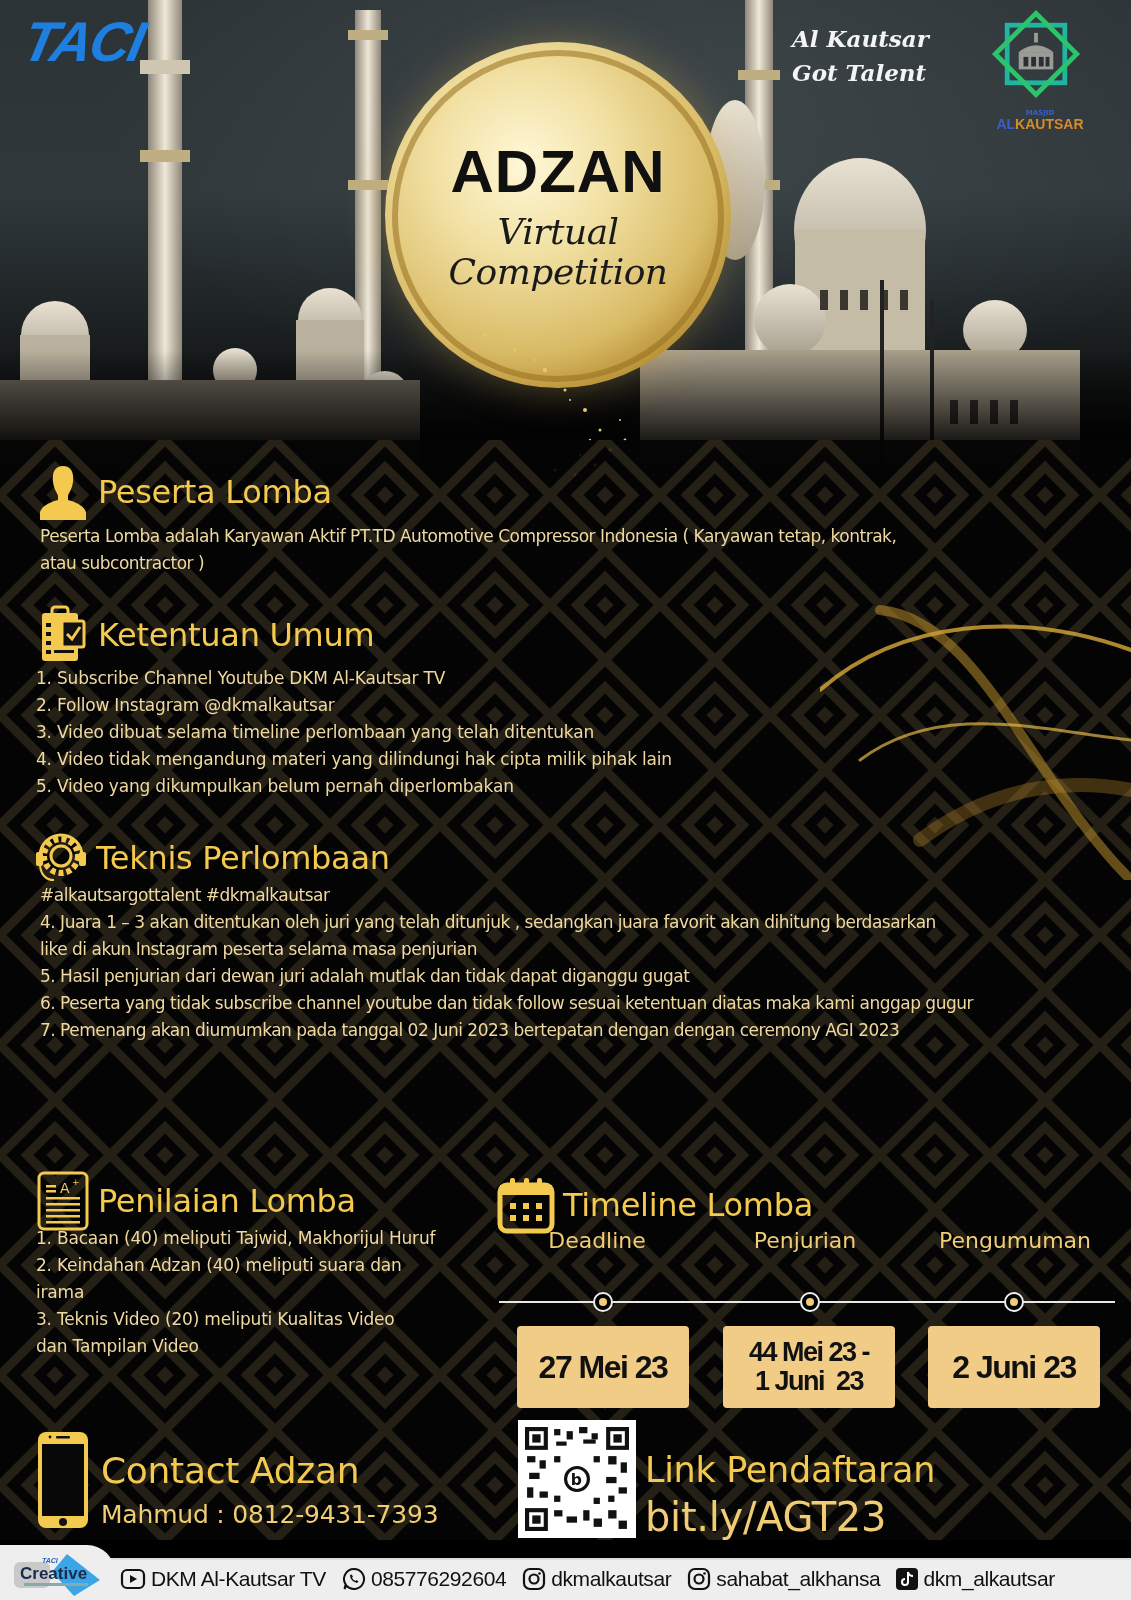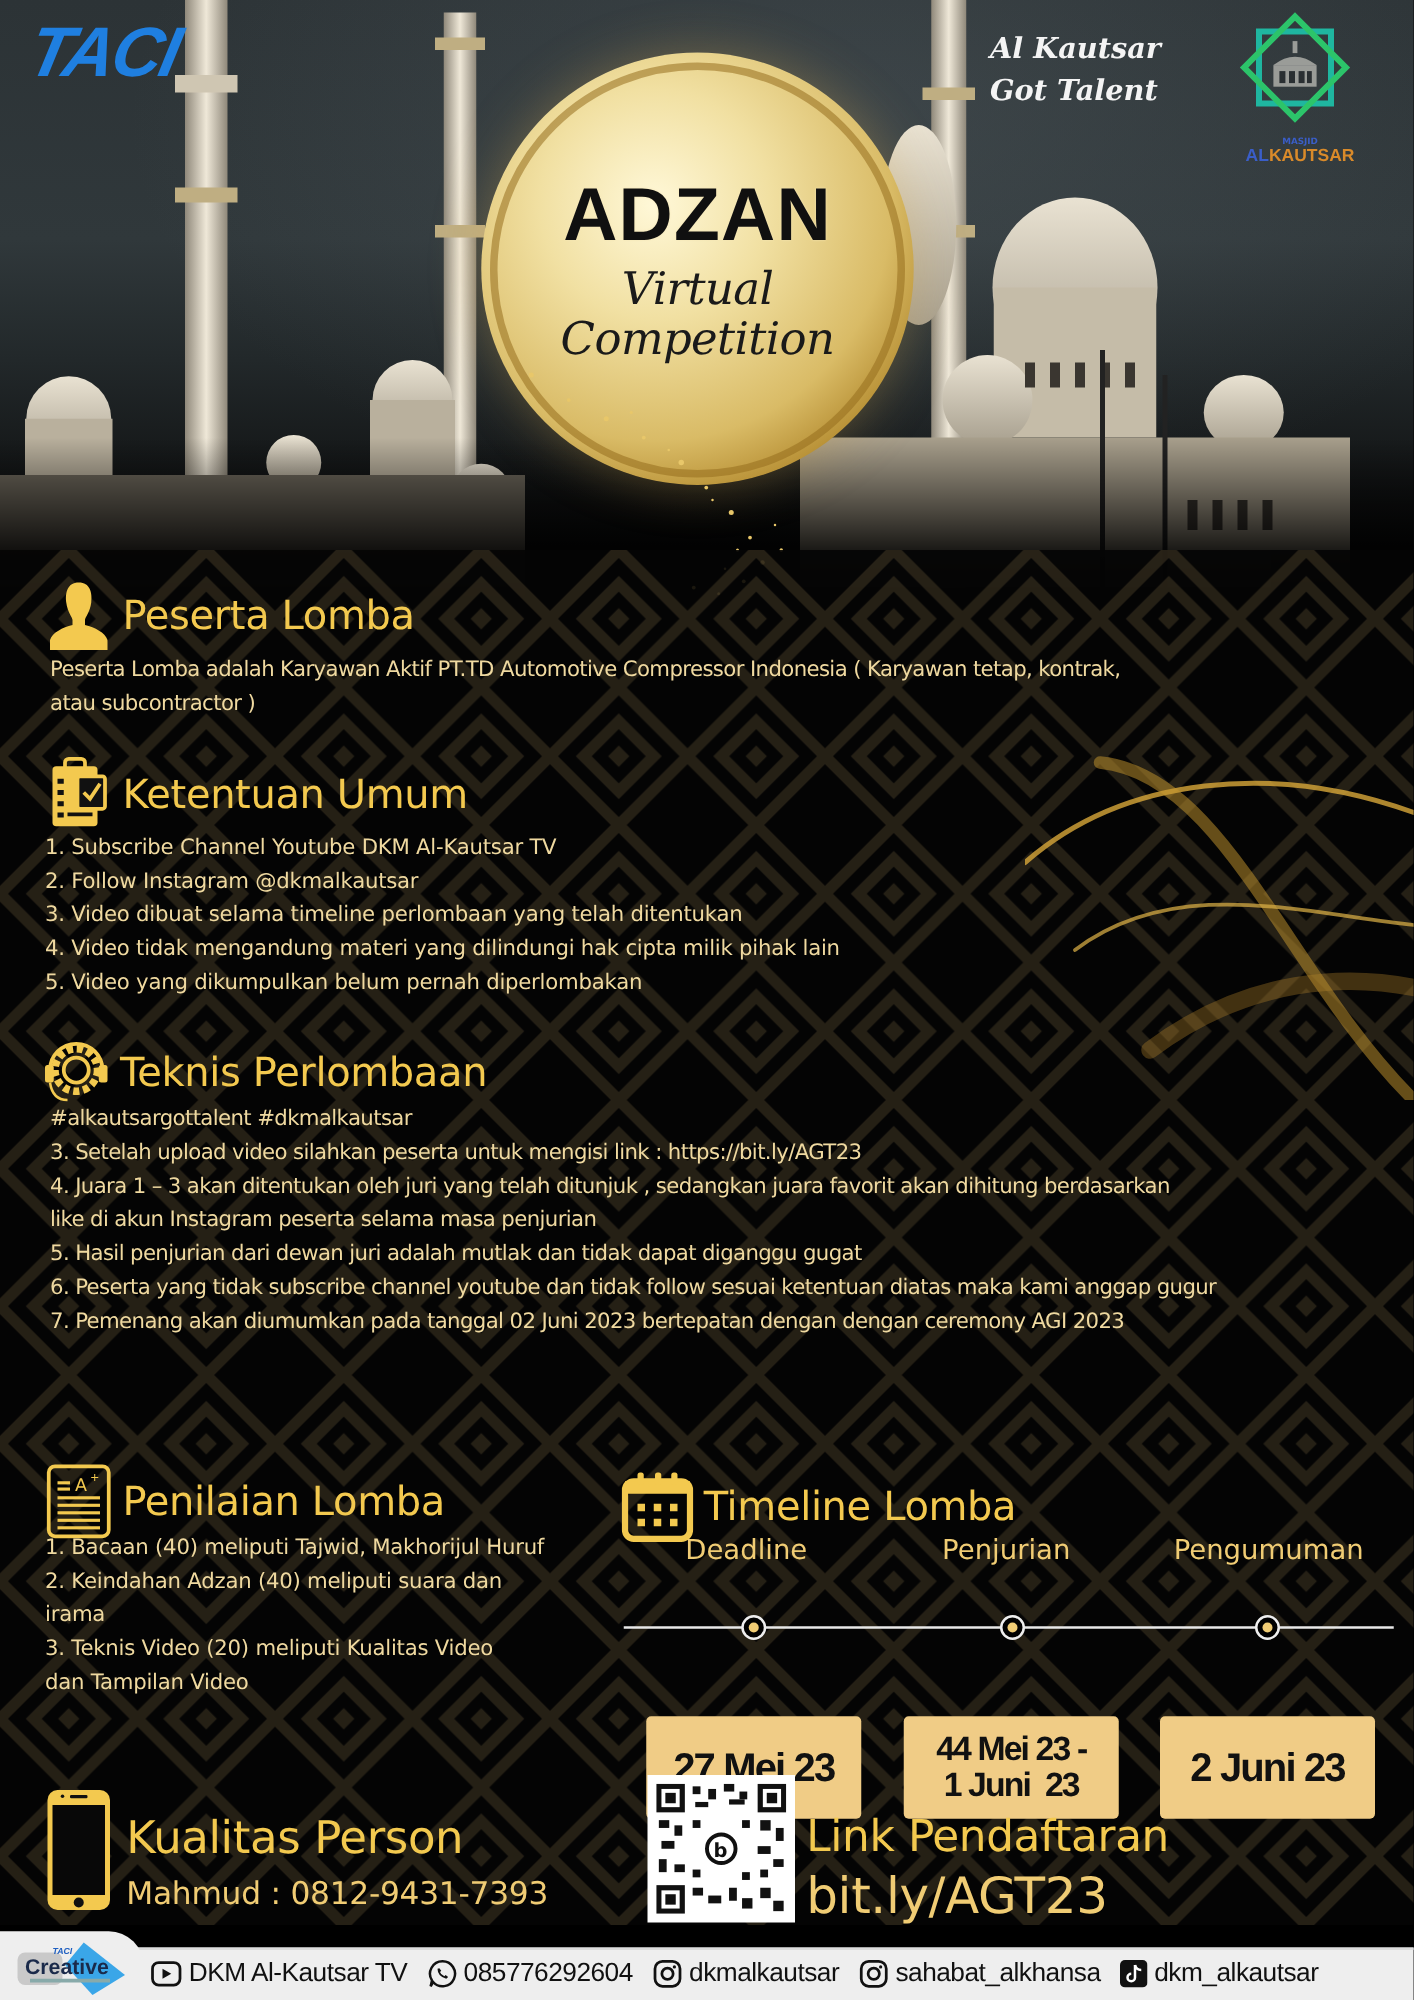--- a/index.html
+++ b/index.html
@@ -60,21 +60,21 @@
   .body-text div { white-space: nowrap; }
 
   
   .tl-labels { position: absolute; left: 497px; top: 1228px; width: 620px; height: 30px; }
   .tl-label { position: absolute; top: 0; width: 200px; text-align: center; font-size: 22px; color: #f0cc74; }
   .tl-line { position: absolute; left: 499px; top: 1301px; width: 616px; height: 2px; background: #e8e8e8; }
   .tl-dot { position: absolute; top: 1292px; width: 20px; height: 20px; border-radius: 50%; border: 2px solid #eee; background: #000; }
   .tl-dot::after { content: ""; position: absolute; left: 4px; top: 4px; width: 8px; height: 8px; border-radius: 50%; background: #f0cc74; }
   .tl-box { position: absolute; top: 1326px; width: 172px; height: 82px; background: #f0cc86; border-radius: 4px;
     display: flex; align-items: center; justify-content: center; text-align: center; color: #111;
-    font-family: "Liberation Sans", sans-serif; font-weight: bold; letter-spacing: -1.5px; margin-top: 47px; }
+    font-family: "Liberation Sans", sans-serif; font-weight: bold; letter-spacing: -1.5px; }
   .tl-box.single { font-size: 32px; }
   .tl-box.double { font-size: 27px; line-height: 29px; }
 
   
   .phone-icon { position: absolute; left: 36px; top: 1430px; width: 54px; height: 100px; }
   .contact-title { position: absolute; left: 101px; top: 1450px; font-size: 36px; color: #f3c94f; letter-spacing: -0.3px; }
   .contact-line { position: absolute; left: 101px; top: 1500px; font-size: 25px; color: #f0cc74; letter-spacing: -0.2px; }
 
   .qr { position: absolute; left: 518px; top: 1420px; width: 118px; height: 118px; background: #fff; padding: 7px; }
   .link-title { position: absolute; left: 645px; top: 1450px; font-size: 35px; color: #f3c94f; letter-spacing: -0.3px; }
@@ -274,21 +274,20 @@
     <circle cx="27" cy="28" r="10" fill="none" stroke="#f3c94f" stroke-width="3"></circle>
     <path d="M6 28 A21 21 0 0 1 48 28" fill="none" stroke="#f3c94f" stroke-width="3"></path>
     <rect x="2" y="24" width="7" height="14" rx="2" fill="#f3c94f"></rect>
     <rect x="45" y="24" width="7" height="14" rx="2" fill="#f3c94f"></rect>
     <path d="M6 38 Q8 52 20 52" fill="none" stroke="#f3c94f" stroke-width="2"></path>
   </svg>
   <span class="title">Teknis Perlombaan</span>
 </div>
 <div class="body-text condensed" style="left:40px; top:882px;">
   <div>#alkautsargottalent #dkmalkautsar</div>
-  <div>3. Setelah upload video silahkan peserta untuk mengisi link : https://bit.ly/AGT23</div>
   <div>4. Juara 1 – 3 akan ditentukan oleh juri yang telah ditunjuk , sedangkan juara favorit akan dihitung berdasarkan</div>
   <div>like di akun Instagram peserta selama masa penjurian</div>
   <div>5. Hasil penjurian dari dewan juri adalah mutlak dan tidak dapat diganggu gugat</div>
   <div>6. Peserta yang tidak subscribe channel youtube dan tidak follow sesuai ketentuan diatas maka kami anggap gugur</div>
   <div>7. Pemenang akan diumumkan pada tanggal 02 Juni 2023 bertepatan dengan dengan ceremony AGI 2023</div>
 </div>
 
 <div class="section-head" style="left:36px; top:1165px;">
   <svg class="icon" viewBox="0 0 54 60" style="height:72px;">
     <rect x="3" y="2" width="48" height="56" rx="5" fill="none" stroke="#f3c94f" stroke-width="3"></rect>
@@ -356,21 +355,21 @@
   <span>2 Juni 23</span>
 </div>
 
 <svg class="phone-icon" viewBox="0 0 54 100">
   <rect x="2" y="2" width="50" height="96" rx="8" fill="#f3c94f"></rect>
   <rect x="6" y="14" width="42" height="72" fill="#080808"></rect>
   <rect x="20" y="6" width="14" height="2.5" rx="1" fill="#111"></rect>
   <circle cx="14" cy="7" r="1.4" fill="#111"></circle>
   <circle cx="27" cy="92" r="4" fill="#111"></circle>
 </svg>
-<div class="contact-title">Kualitas Person</div>
+<div class="contact-title">Contact Adzan</div>
 <div class="contact-line">Mahmud : 0812-9431-7393</div>
 
 <svg class="qr" viewBox="0 0 100 100">
   <g fill="#111">
     <rect x="0" y="0" width="22" height="22"></rect>
       <rect x="4" y="4" width="14" height="14" fill="#fff"></rect>
       <rect x="7" y="7" width="8" height="8"></rect>
     <rect x="78" y="0" width="22" height="22"></rect>
       <rect x="82" y="4" width="14" height="14" fill="#fff"></rect>
       <rect x="85" y="7" width="8" height="8"></rect>

